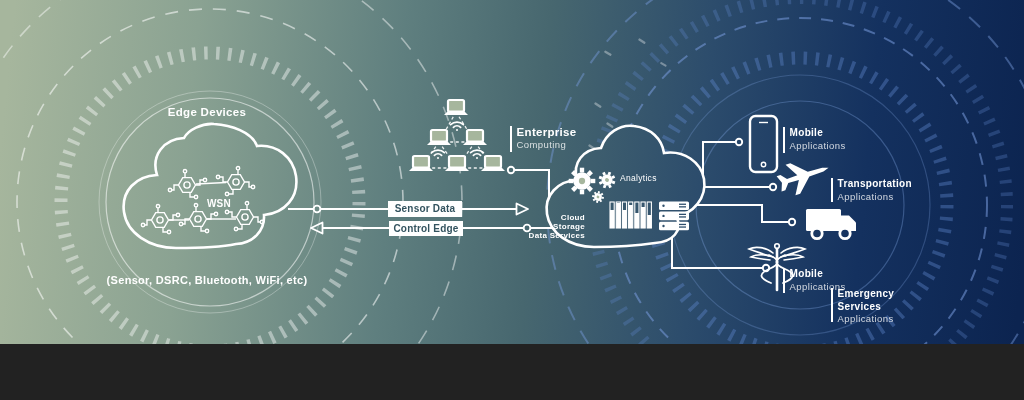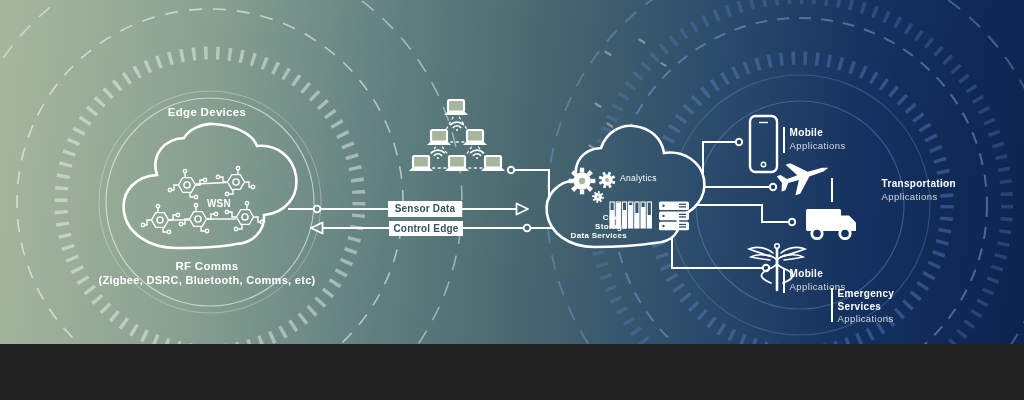--- a/index.html
+++ b/index.html
@@ -255,45 +255,51 @@
       <path d="M 769 255 Q 786 262 769 269 Q 753 276 771 283"></path>
       <path d="M 785 255 Q 768 262 785 269 Q 801 276 783 283"></path>
     </g>
   </g>
 </svg>
 
 <div class="lbl b ctr" style="left:132px;top:106px;width:150px;font-size:11.5px;">Edge Devices</div>
 
 <div class="lbl b ctr" style="left:189px;top:152px;width:60px;font-size:10px;margin-top:46px;">WSN</div>
 
-<div class="lbl b ctr" style="left:132px;top:260px;width:150px;font-size:11.5px;">RF Comms</div>
-
-<div class="lbl b ctr" style="left:92px;top:274px;width:230px;font-size:11px;">(Zigbee, DSRC, Bluetooth, Comms, etc)</div>
+
+<div class="lbl b ctr" style="left:92px;top:274px;width:230px;font-size:11px;">(Sensor, DSRC, Bluetooth, WiFi, etc)</div>
 
 <div class="flow-box" style="left:388px;top:201px;width:74px;height:15.5px;">Sensor Data</div>
 
 <div class="flow-box" style="left:389px;top:220.5px;width:74px;height:15.5px;">Control Edge</div>
 
+<div class="app" style="left:510px;top:126px;">
+  <div class="vbar" style="height:26px;"></div>
+  <div>
+    <div class="t1" style="font-size:11.5px;">Enterprise</div>
+    <div class="t2">Computing</div>
+  </div>
+</div>
 
 <div class="lbl" style="left:620px;top:174px;font-size:8.5px;font-weight:500;">Analytics</div>
 
-<div class="lbl" style="left:570px;top:213px;width:57px;text-align:right;font-size:8px;font-weight:700;line-height:9px;">
+<div class="lbl" style="left:528px;top:213px;width:57px;text-align:right;font-size:8px;font-weight:700;line-height:9px;">
   <div>Cloud Storage</div>
   <div>Data Services</div>
 </div>
 
 <div class="app" style="left:783px;top:127px;">
   <div class="vbar" style="height:26px;"></div>
   <div>
     <div class="t1">Mobile</div>
     <div class="t2">Applications</div>
   </div>
 </div>
 
-<div class="app" style="left:831px;top:178px;gap:44px;">
+<div class="app" style="left:831px;top:178px;">
   <div class="vbar" style="height:24px;"></div>
   <div>
     <div class="t1">Transportation</div>
     <div class="t2">Applications</div>
   </div>
 </div>
 
 <div class="app" style="left:831px;top:240px;margin-top:48px;">
   <div class="vbar" style="height:34px;"></div>
   <div>

